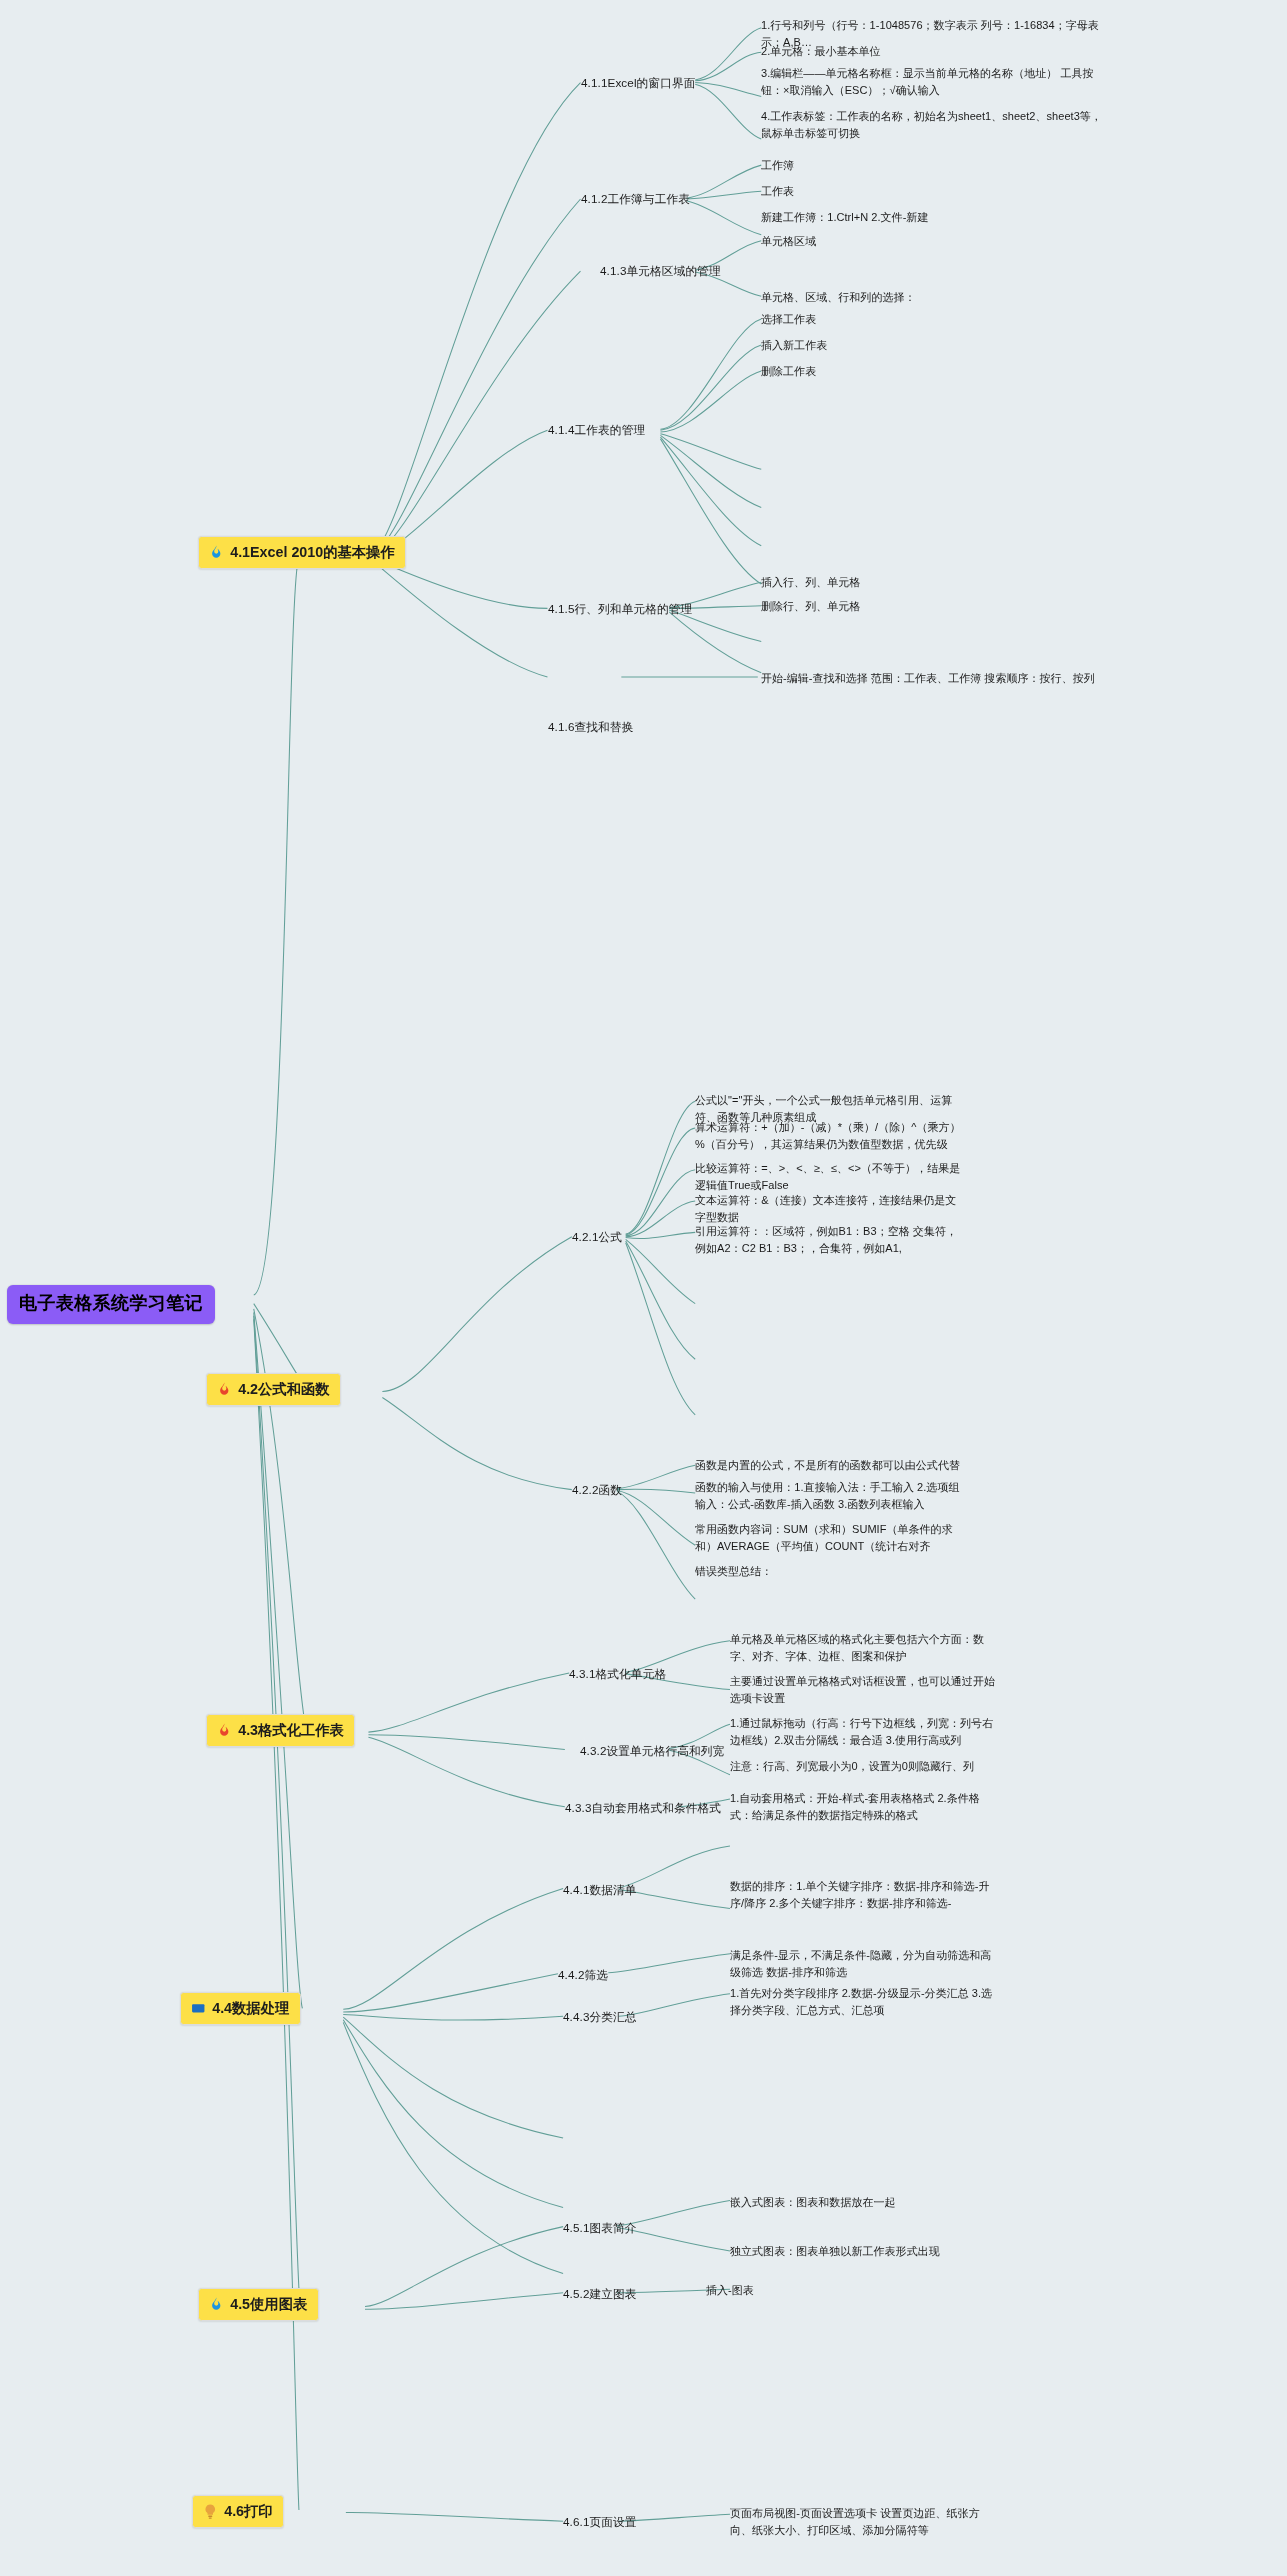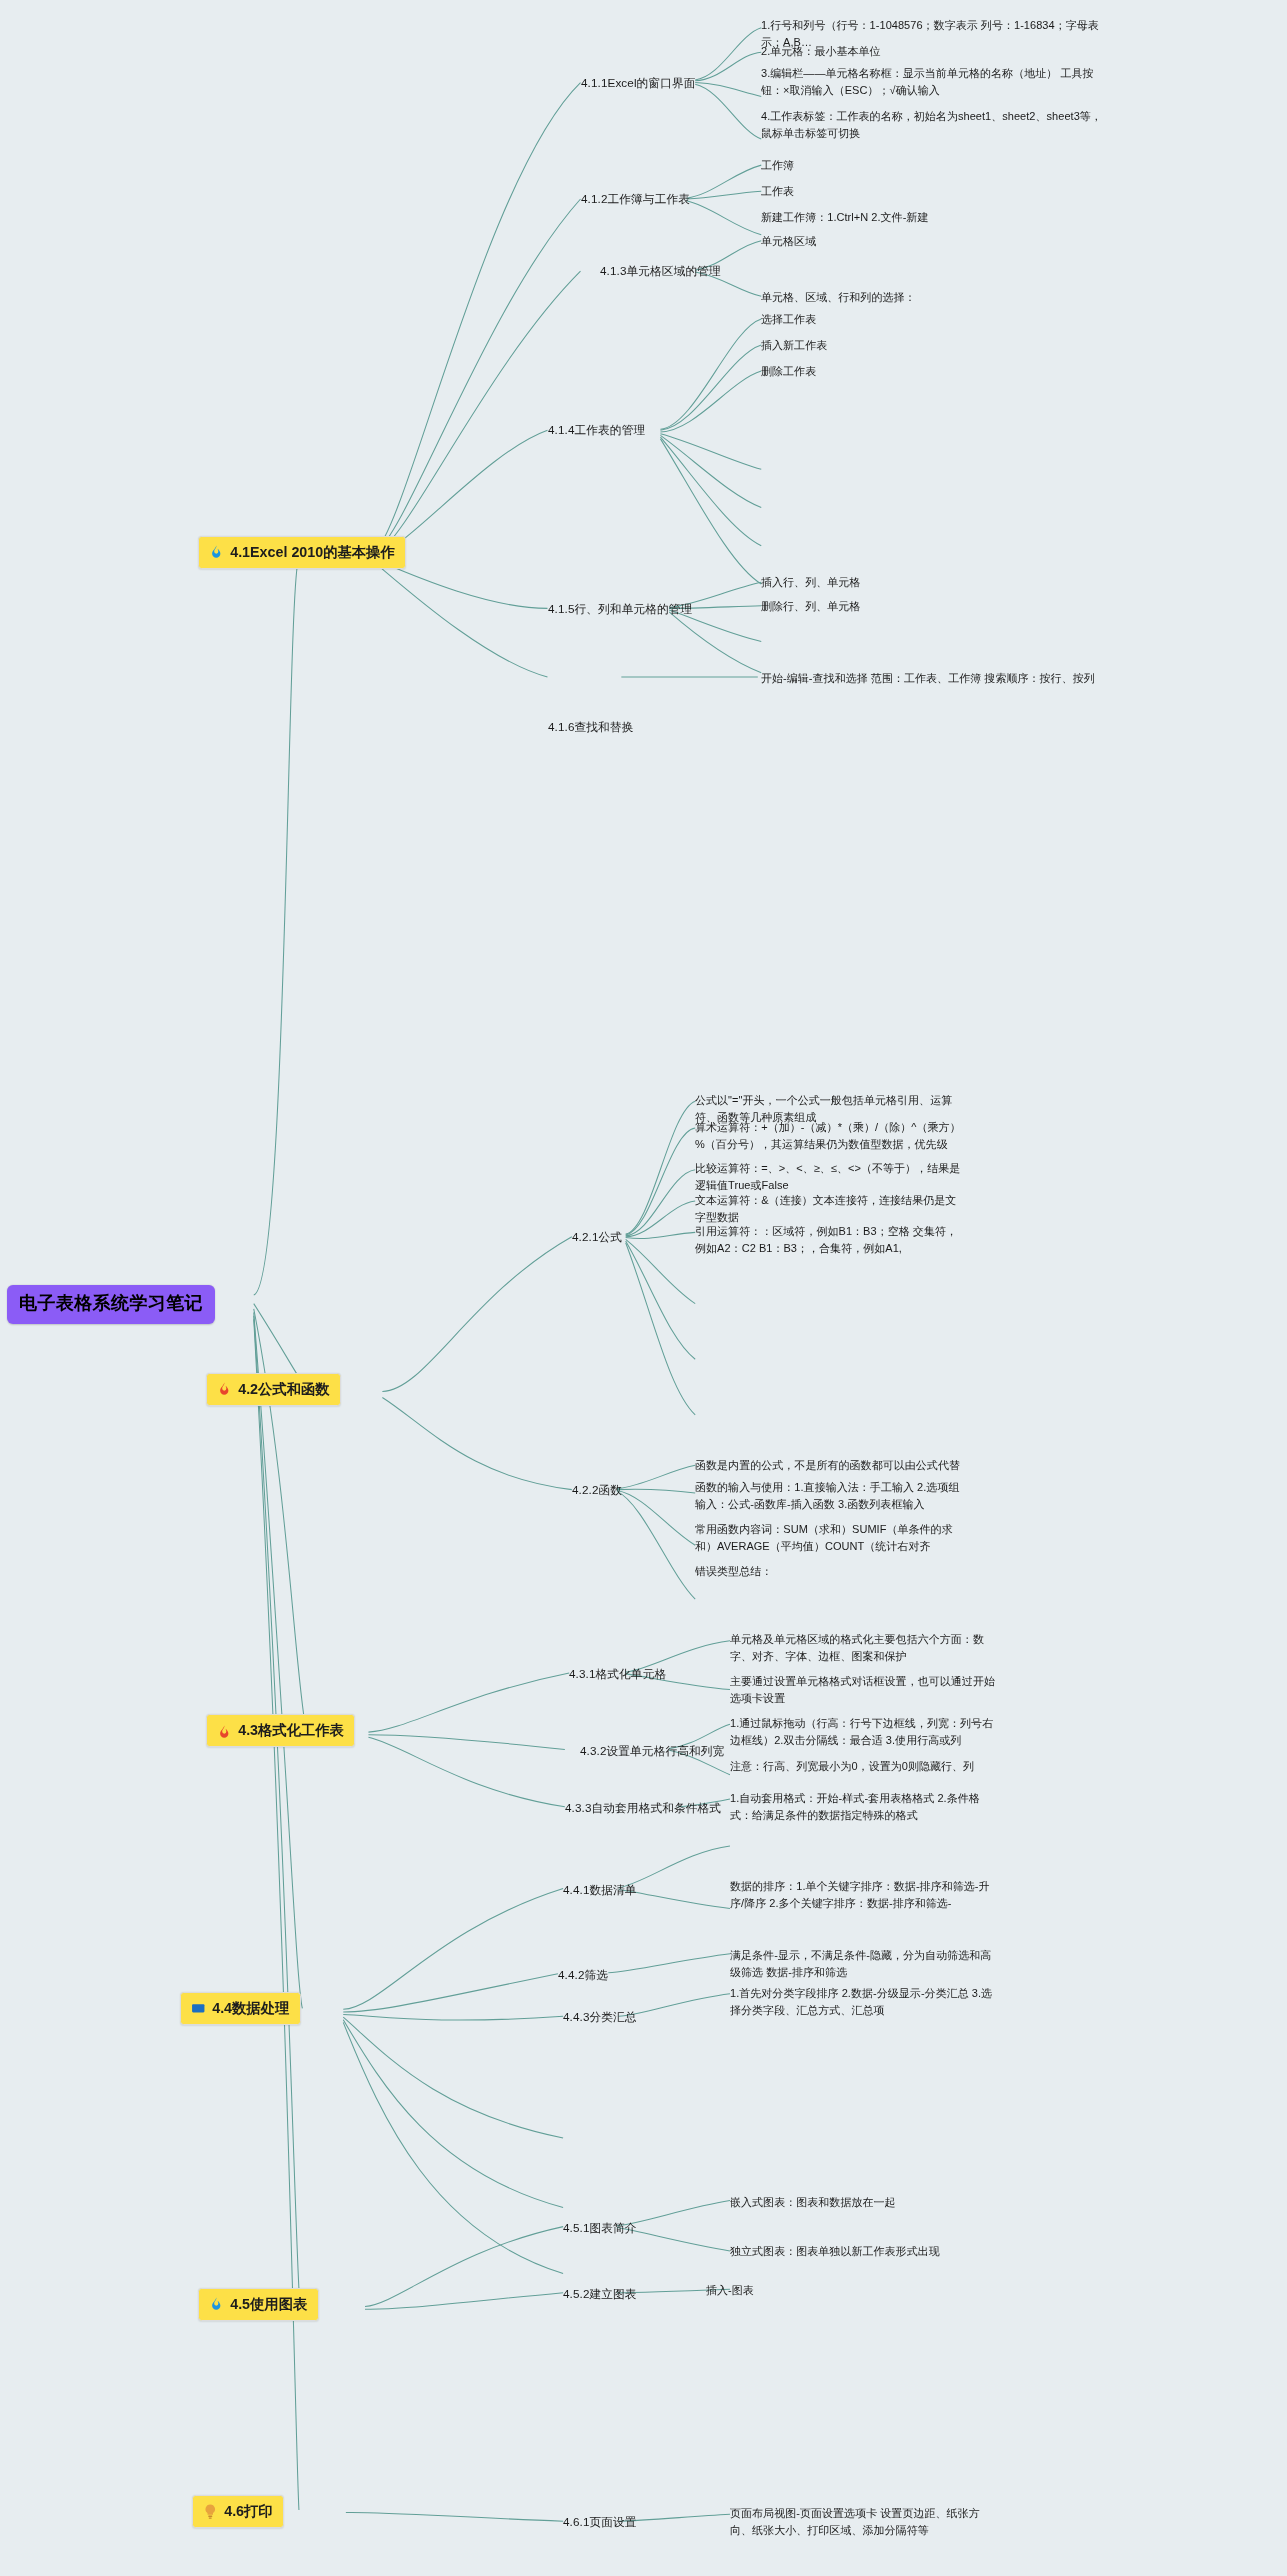--- a/index.html
+++ b/index.html
@@ -244,21 +244,21 @@
   <div class="node leaf w3" style="left:695px; top:1160px;">比较运算符：=、&gt;、&lt;、≥、≤、&lt;&gt;（不等于），结果是逻辑值True或False</div>
   <div class="node leaf w3" style="left:695px; top:1192px;">文本运算符：&amp;（连接）文本连接符，连接结果仍是文字型数据</div>
   <div class="node leaf w3" style="left:695px; top:1223px;">引用运算符：：区域符，例如B1：B3；空格 交集符，例如A2：C2 B1：B3；，合集符，例如A1,</div>
 
   <div class="node sub" style="left:572px; top:1482px;">4.2.2函数</div>
   <div class="node leaf w3" style="left:695px; top:1457px;">函数是内置的公式，不是所有的函数都可以由公式代替</div>
   <div class="node leaf w3" style="left:695px; top:1479px;">函数的输入与使用：1.直接输入法：手工输入 2.选项组输入：公式-函数库-插入函数 3.函数列表框输入</div>
   <div class="node leaf w3" style="left:695px; top:1521px;">常用函数内容词：SUM（求和）SUMIF（单条件的求和）AVERAGE（平均值）COUNT（统计右对齐</div>
   <div class="node leaf w3" style="left:695px; top:1563px;">错误类型总结：</div>
 
-  <div class="node main" style="left:206px; top:1714px;align-items:flex-end;">
+  <div class="node main" style="left:206px; top:1714px;">
     <span class="ico">
       <svg viewBox="0 0 24 24" width="16.5" height="16.5">
           <path fill="#e8462c" d="M12 2c1 4-3 5-3 9a3 3 0 006 0c0-2-1-3-1-4 2 2 4 4 4 7a6 6 0 01-12 0c0-5 5-7 6-12z"></path>
         </svg>
     </span>
     <span class="ttl">4.3格式化工作表</span>
   </div>
 
   <div class="node sub" style="left:569px; top:1666px;">4.3.1格式化单元格</div>
   <div class="node leaf w3" style="left:730px; top:1631px;">单元格及单元格区域的格式化主要包括六个方面：数字、对齐、字体、边框、图案和保护</div>

